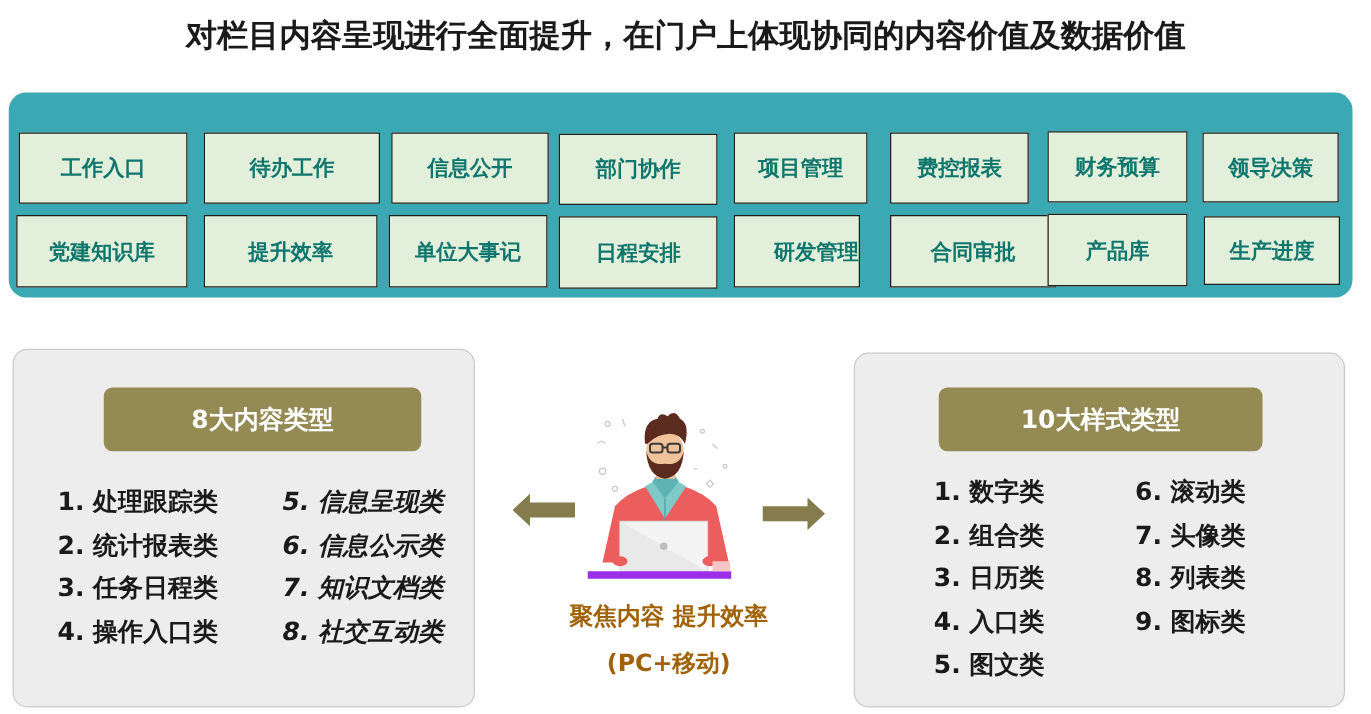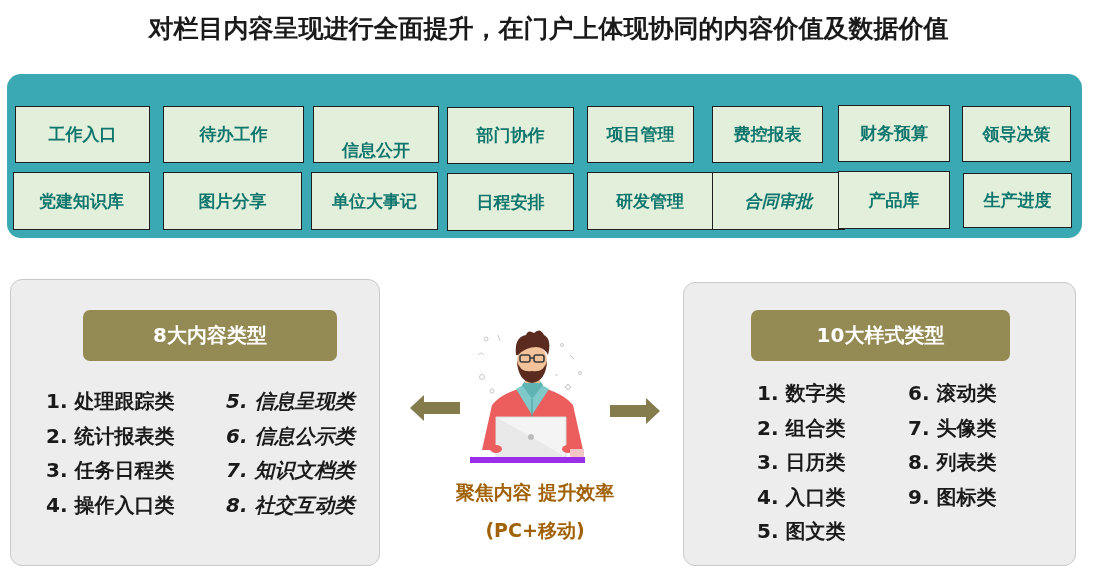--- a/index.html
+++ b/index.html
@@ -32,21 +32,21 @@
     color: #ffffff; font-size: 20px; font-weight: bold;
     display: flex; align-items: center; justify-content: center;
   }
   .card-left .card-header { left: 72px; top: 30px; width: 254px; height: 51px; }
   .card-right .card-header { left: 67px; top: 27px; width: 259px; height: 51px; }
 
   .list { position: absolute; font-size: 20px; font-weight: bold; color: #1a1a1a; }
   .list div { height: 34.5px; line-height: 34.5px; white-space: nowrap; }
   .card-left .list-a { left: 35px; top: 104px; }
   .card-left .list-b { left: 215px; top: 104px; font-style: italic; }
-  .card-right .list-a { left: 73px; top: 93px; }
+  .card-right .list-a { left: 63px; top: 93px; }
   .card-right .list-b { left: 224px; top: 93px; }
 
   .arrow { position: absolute; }
   .arrow-left { left: 410px; top: 395px; width: 50px; height: 26px; }
   .arrow-right { left: 610px; top: 398px; width: 50px; height: 26px; }
 
   .illustration { position: absolute; left: 470px; top: 325px; width: 125px; height: 145px; }
 
   .slogan {
     position: absolute; left: 400px; width: 270px; text-align: center;
@@ -61,21 +61,21 @@
 <div class="title">对栏目内容呈现进行全面提升，在门户上体现协同的内容价值及数据价值</div>
 
 <div class="module-panel">
 
   <div class="tile" style="left:8px;top:20px;width:135px;height:57px;">
       <span>工作入口</span>
     </div>
   <div class="tile" style="left:156px;top:20px;width:141px;height:57px;">
       <span>待办工作</span>
     </div>
-  <div class="tile" style="left:306px;top:20px;width:126px;height:57px;align-items:flex-end;">
+  <div class="tile" style="left:306px;top:20px;width:126px;height:57px;">
       <span>信息公开</span>
     </div>
   <div class="tile" style="left:440px;top:21px;width:127px;height:57px;">
       <span>部门协作</span>
     </div>
   <div class="tile" style="left:580px;top:20px;width:107px;height:57px;">
       <span>项目管理</span>
     </div>
   <div class="tile" style="left:705px;top:20px;width:111px;height:57px;">
       <span>费控报表</span>
@@ -84,32 +84,32 @@
       <span>财务预算</span>
     </div>
   <div class="tile" style="left:955px;top:20px;width:109px;height:56px;">
       <span>领导决策</span>
     </div>
 
   <div class="tile" style="left:6px;top:86px;width:137px;height:58px;">
       <span>党建知识库</span>
     </div>
   <div class="tile" style="left:156px;top:86px;width:139px;height:58px;">
-      <span>图片分享</span>
+      <span>提升效率</span>
     </div>
   <div class="tile" style="left:304px;top:86px;width:127px;height:58px;">
       <span>单位大事记</span>
     </div>
   <div class="tile" style="left:440px;top:87px;width:127px;height:58px;">
       <span>日程安排</span>
     </div>
-  <div class="tile" style="left:580px;top:86px;width:126px;height:58px;">
+  <div class="tile" style="left:580px;top:86px;width:101px;height:58px;justify-content:flex-end;">
       <span>研发管理</span>
     </div>
-  <div class="tile" style="left:705px;top:86px;width:133px;height:58px;font-style:italic;">
+  <div class="tile" style="left:705px;top:86px;width:133px;height:58px;">
       <span>合同审批</span>
     </div>
   <div class="tile" style="left:831px;top:85px;width:112px;height:58px;">
       <span>产品库</span>
     </div>
   <div class="tile" style="left:956px;top:87px;width:109px;height:55px;justify-content:center;">
       <span>生产进度</span>
     </div>
 </div>
 

